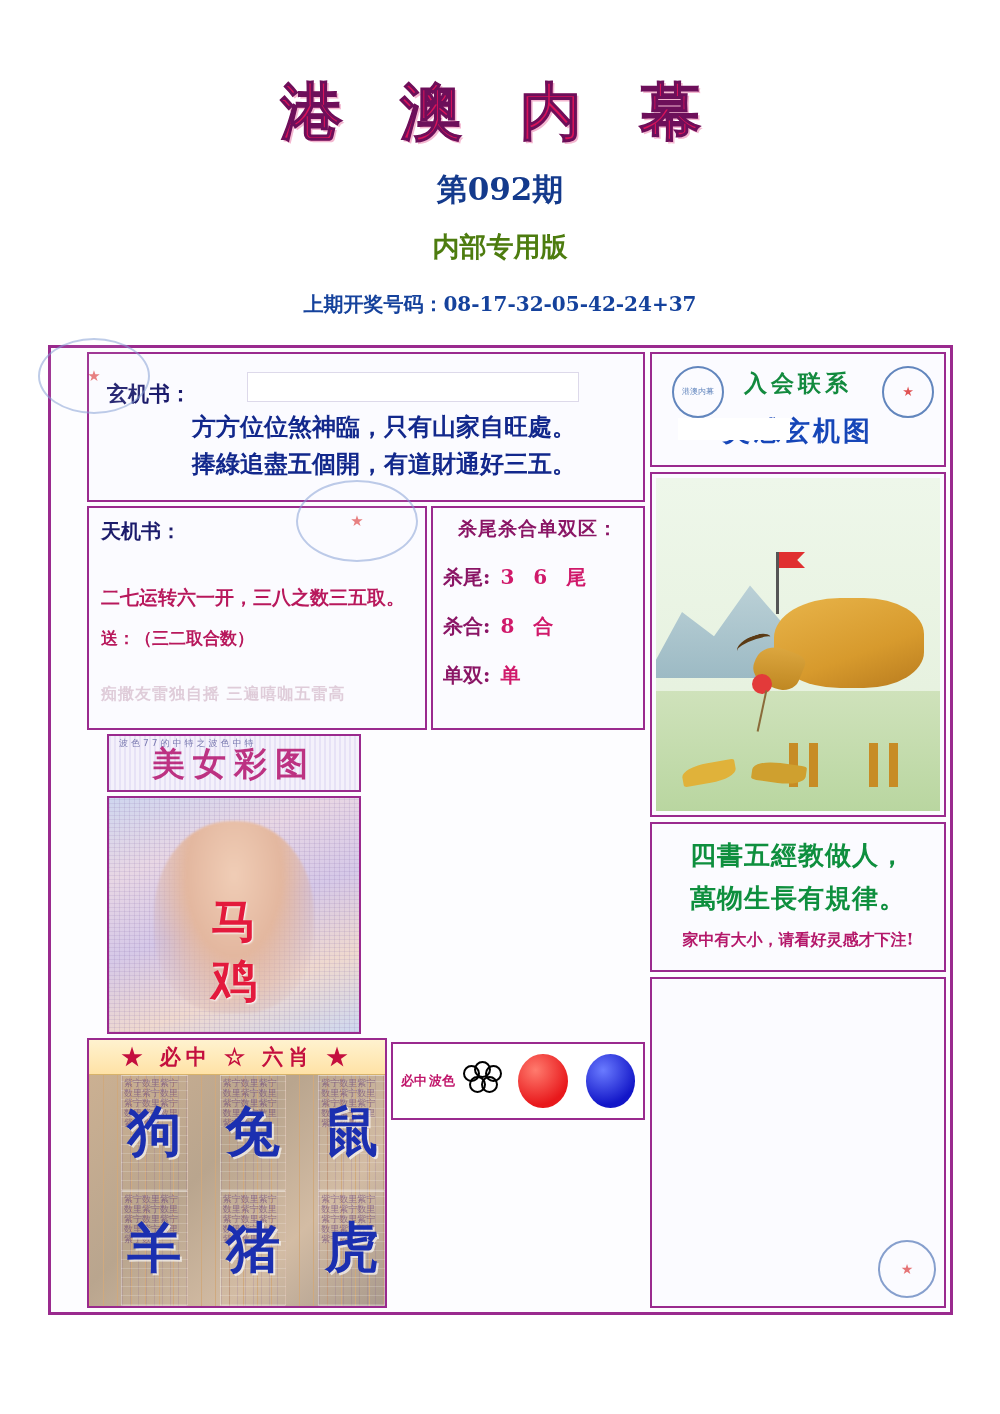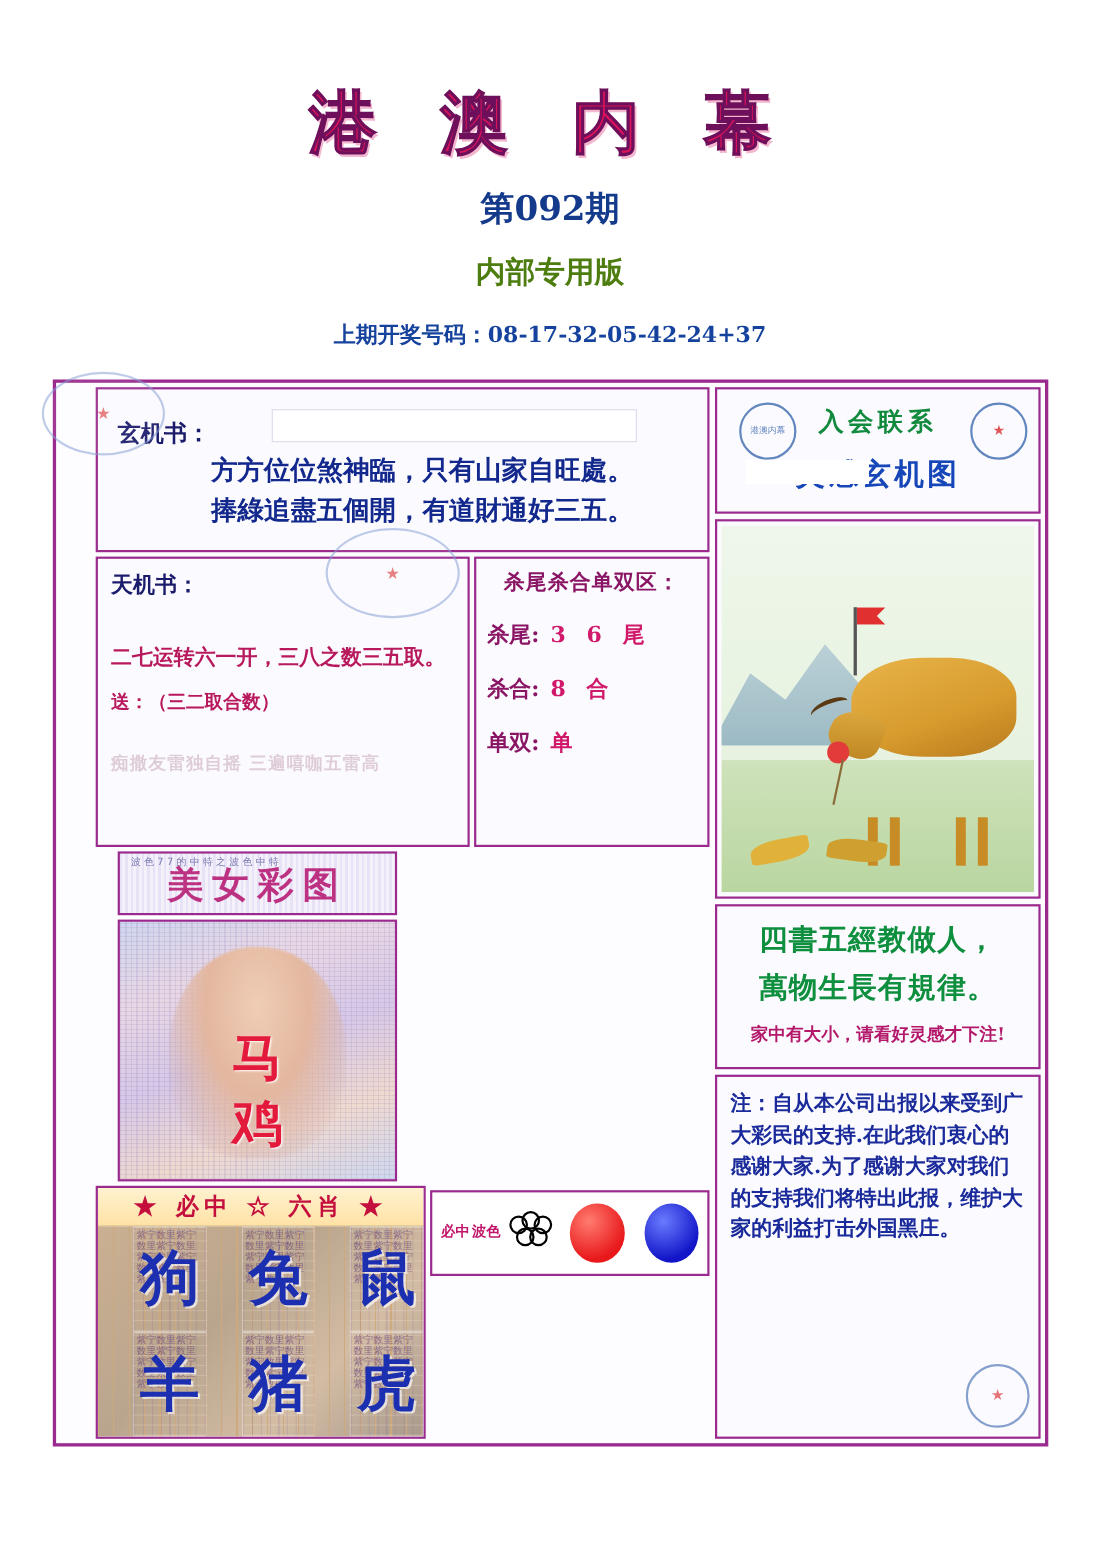--- a/index.html
+++ b/index.html
@@ -119,21 +119,21 @@
     font-family: "DejaVu Serif", serif;
     font-size: 24px;
     color: #12288c;
     line-height: 1.55;
     font-weight: bold;
   }
 
   
   .row-tianji {
     display: flex;
-    height: 264px;
+    height: 224px;
     margin-top: 4px;
   }
   .tianji {
     width: 340px;
     padding: 10px 12px;
   }
   .tianji .label {
     font-family: "DejaVu Serif", serif;
     font-size: 20px;
     color: #1b1b6b;
@@ -763,21 +763,20 @@
       </div>
     </div>
 
     <div class="cell verse">
       <div class="l">四書五經教做人，</div>
       <div class="l">萬物生長有規律。</div>
       <div class="note">家中有大小，请看好灵感才下注!</div>
     </div>
 
     <div class="cell notice">
-      <div class="txt">注：自从本公司出报以来受到广大彩民的支持.在此我们衷心的感谢大家.为了感谢大家对我们的支持我们将特出此报，维护大家的利益打击外国黑庄。</div>
       <div class="stamp2">
         <span class="star">★</span>
       </div>
     </div>
   </div>
 </div>
 
 <div class="stamp-float" id="stampA">
   <span class="star">★</span>
 </div>

